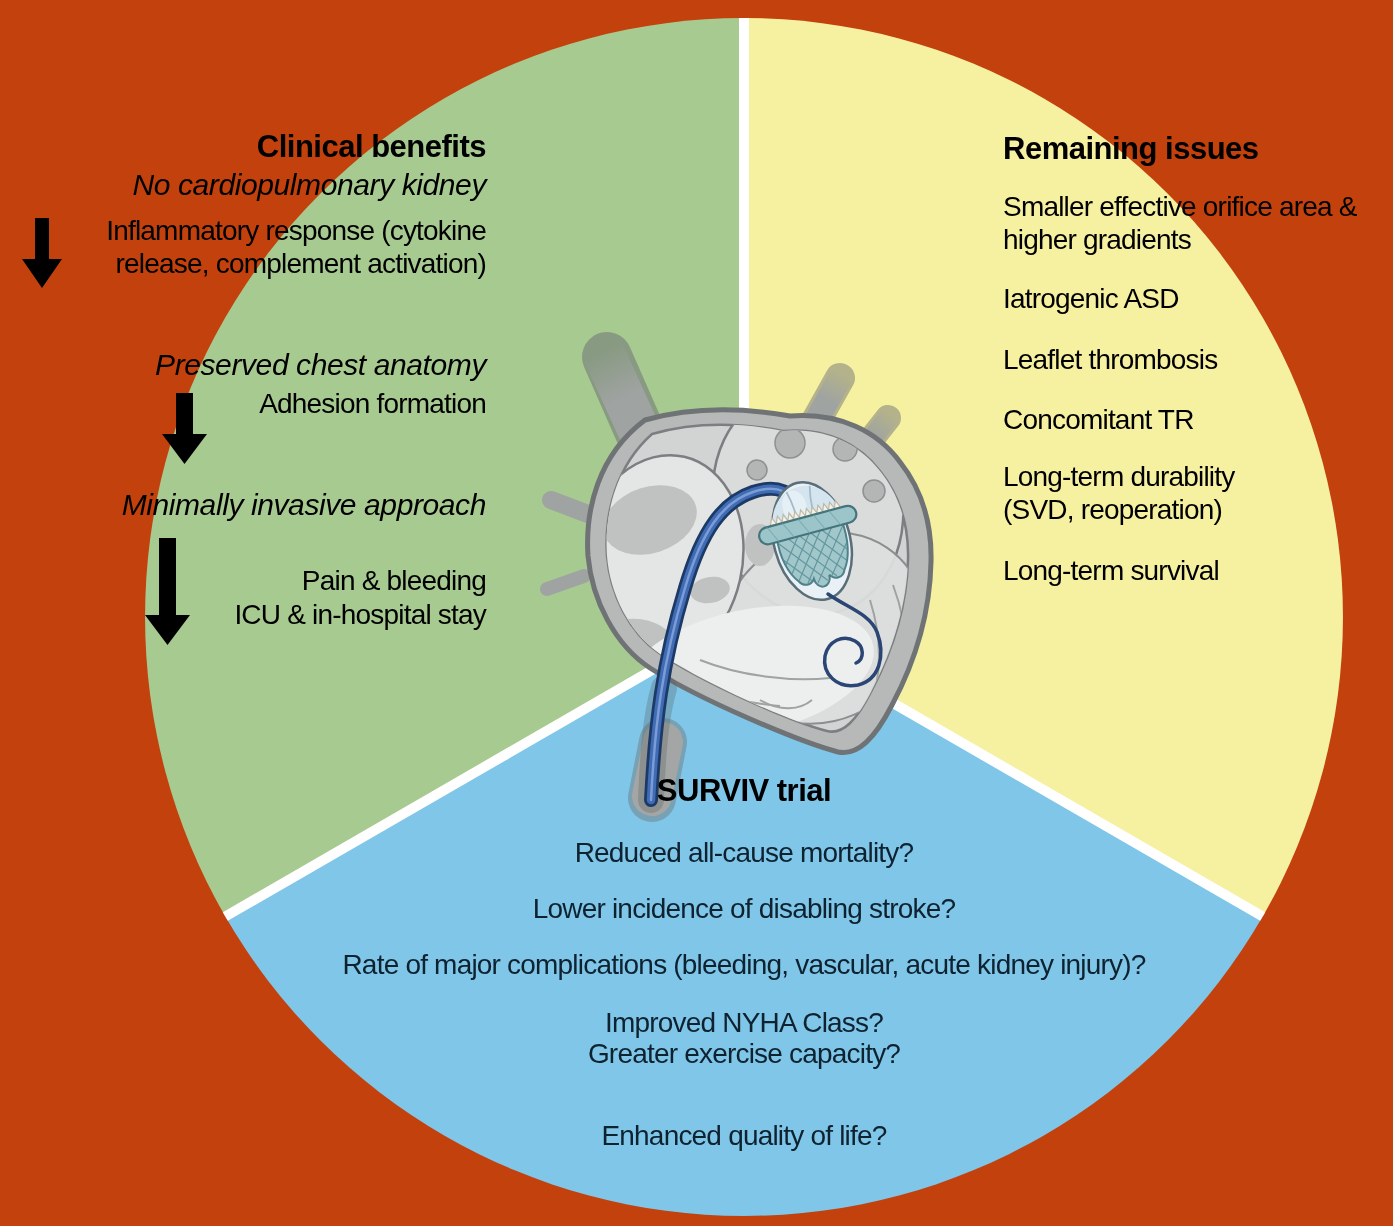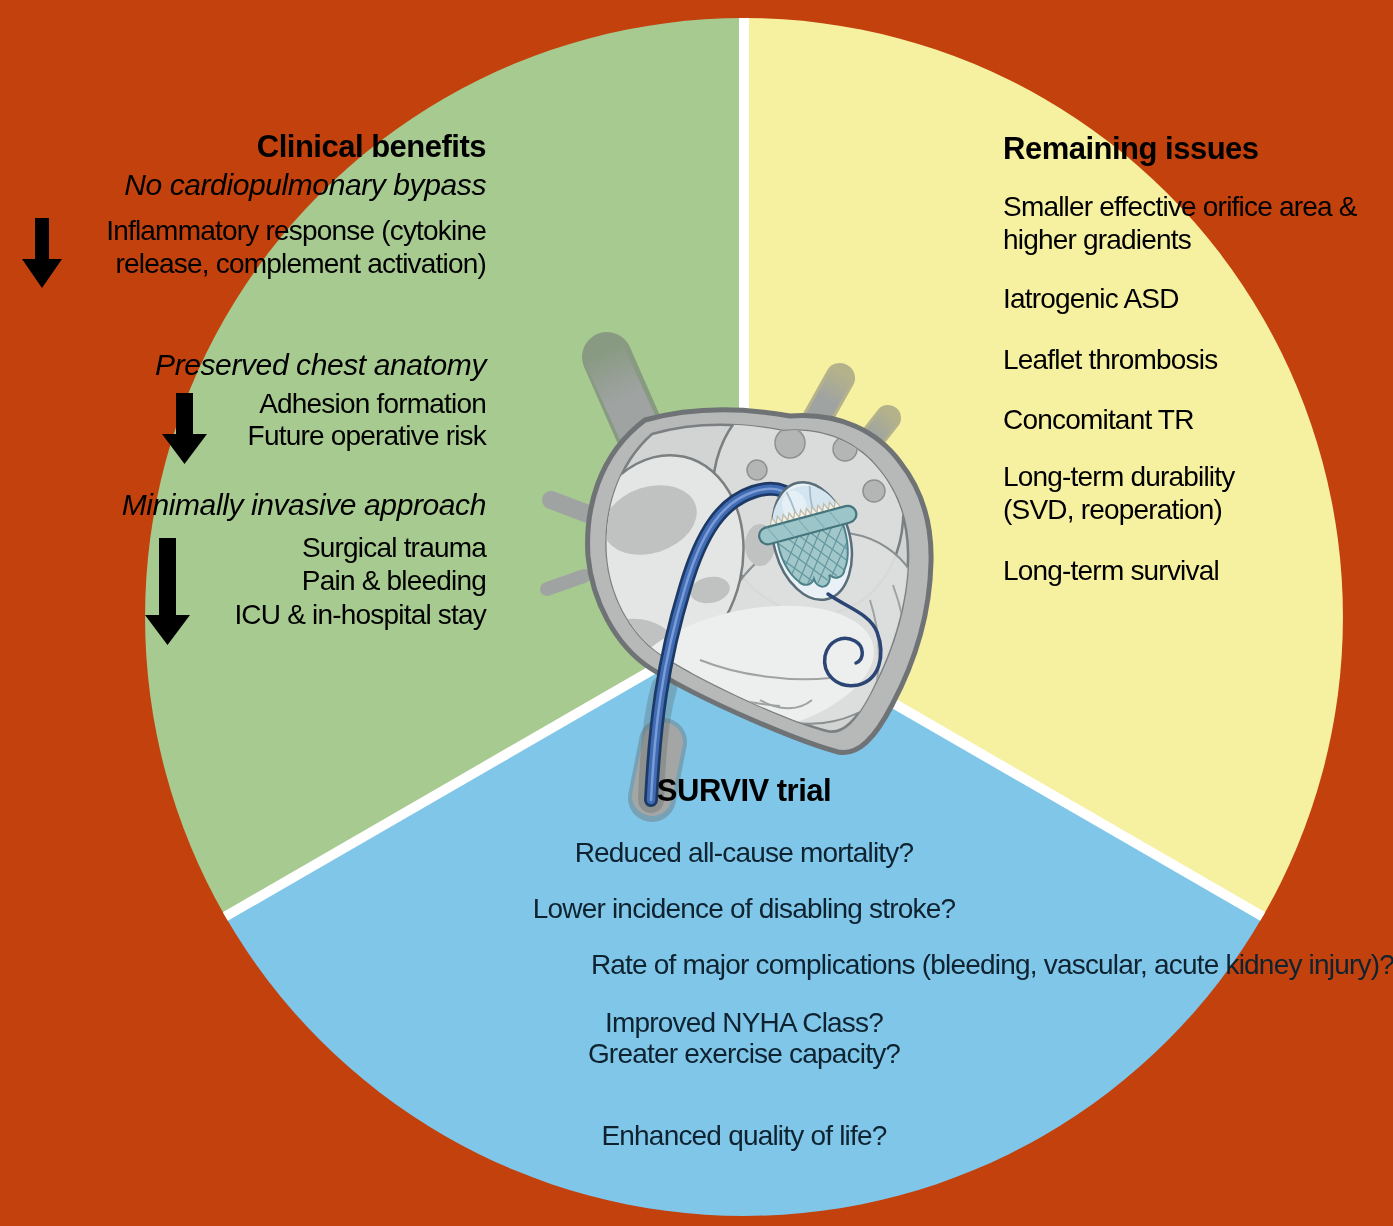--- a/index.html
+++ b/index.html
@@ -170,47 +170,45 @@
       </svg>
   </div>
   <div class="arrow" style="left:145px;top:538px;">
     <svg width="45" height="107" viewBox="0 0 45 107">
         <path d="M 14 0 H 31 V 77 H 45 L 22.5 107 L 0 77 H 14 Z" fill="#000"></path>
       </svg>
   </div>
 
   <div class="sec" id="clinical-sec">
     <div class="txt title" style="top:130px;">Clinical benefits</div>
-    <div class="txt heading" style="top:168px;">No cardiopulmonary bypass</div>
+    <div class="txt heading" style="top:168px;">No cardiopulmonary kidney</div>
     <div class="txt item" style="top:214px;">Inflammatory response (cytokine
 release, complement activation)</div>
     <div class="txt heading" style="top:348px;">Preserved chest anatomy</div>
     <div class="txt item" style="top:387px;">Adhesion formation</div>
-    <div class="txt item" style="top:419px;">Future operative risk</div>
     <div class="txt heading" style="top:488px;">Minimally invasive approach</div>
-    <div class="txt item" style="top:531px;">Surgical trauma</div>
     <div class="txt item" style="top:564px;text-align:right;">Pain &amp; bleeding</div>
     <div class="txt item" style="top:598px;">ICU &amp; in-hospital stay</div>
   </div>
 
   <div class="sec" id="remaining-sec">
     <div class="txt title" style="top:132px;">Remaining issues</div>
     <div class="txt item" style="top:190px;">Smaller effective orifice area &amp;
 higher gradients</div>
     <div class="txt item" style="top:282px;">Iatrogenic ASD</div>
     <div class="txt item" style="top:343px;">Leaflet thrombosis</div>
     <div class="txt item" style="top:403px;">Concomitant TR</div>
     <div class="txt item" style="top:460px;">Long-term durability
 (SVD, reoperation)</div>
     <div class="txt item" style="top:554px;">Long-term survival</div>
   </div>
 
   <div class="sec" id="trial-sec">
     <div class="txt title" style="top:774px;">SURVIV trial</div>
     <div class="txt item" style="top:892px;">Lower incidence of disabling stroke?</div>
     <div class="txt item" style="top:836px;">Reduced all-cause mortality?</div>
-    <div class="txt item" style="top:948px;text-align:right;">Rate of major complications (bleeding, vascular, acute kidney injury)?</div>
+    <div class="txt item" style="top:948px;">Rate of major complications (bleeding, vascular, acute kidney injury)?</div>
     <div class="txt item" style="top:1006px;">Improved NYHA Class?</div>
     <div class="txt item" style="top:1037px;">Greater exercise capacity?</div>
     <div class="txt item" style="top:1119px;text-align:center;">Enhanced quality of life?</div>
   </div>
 
 </div>
 
 </body></html>

